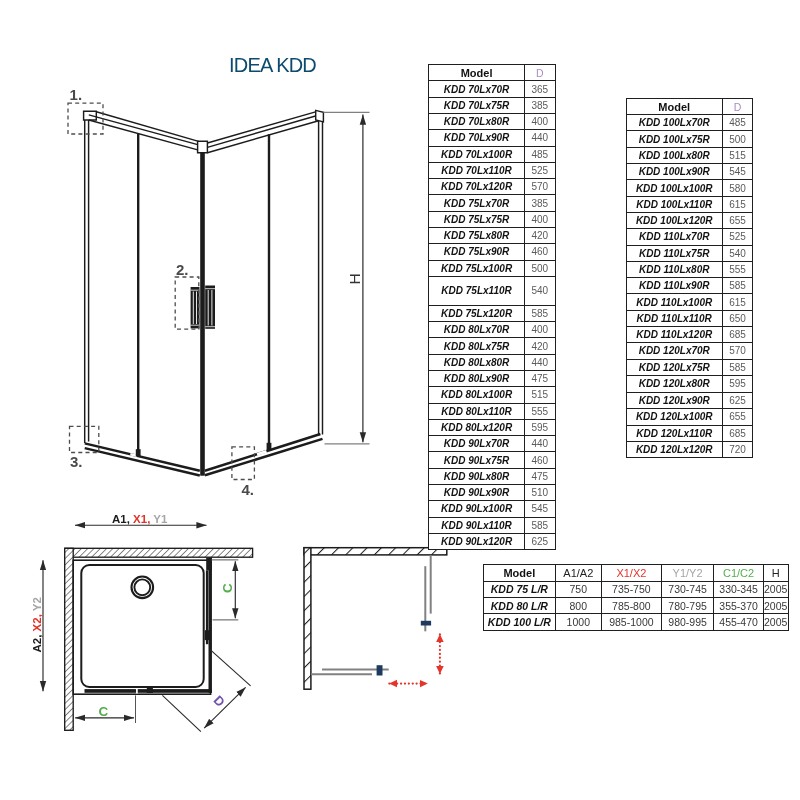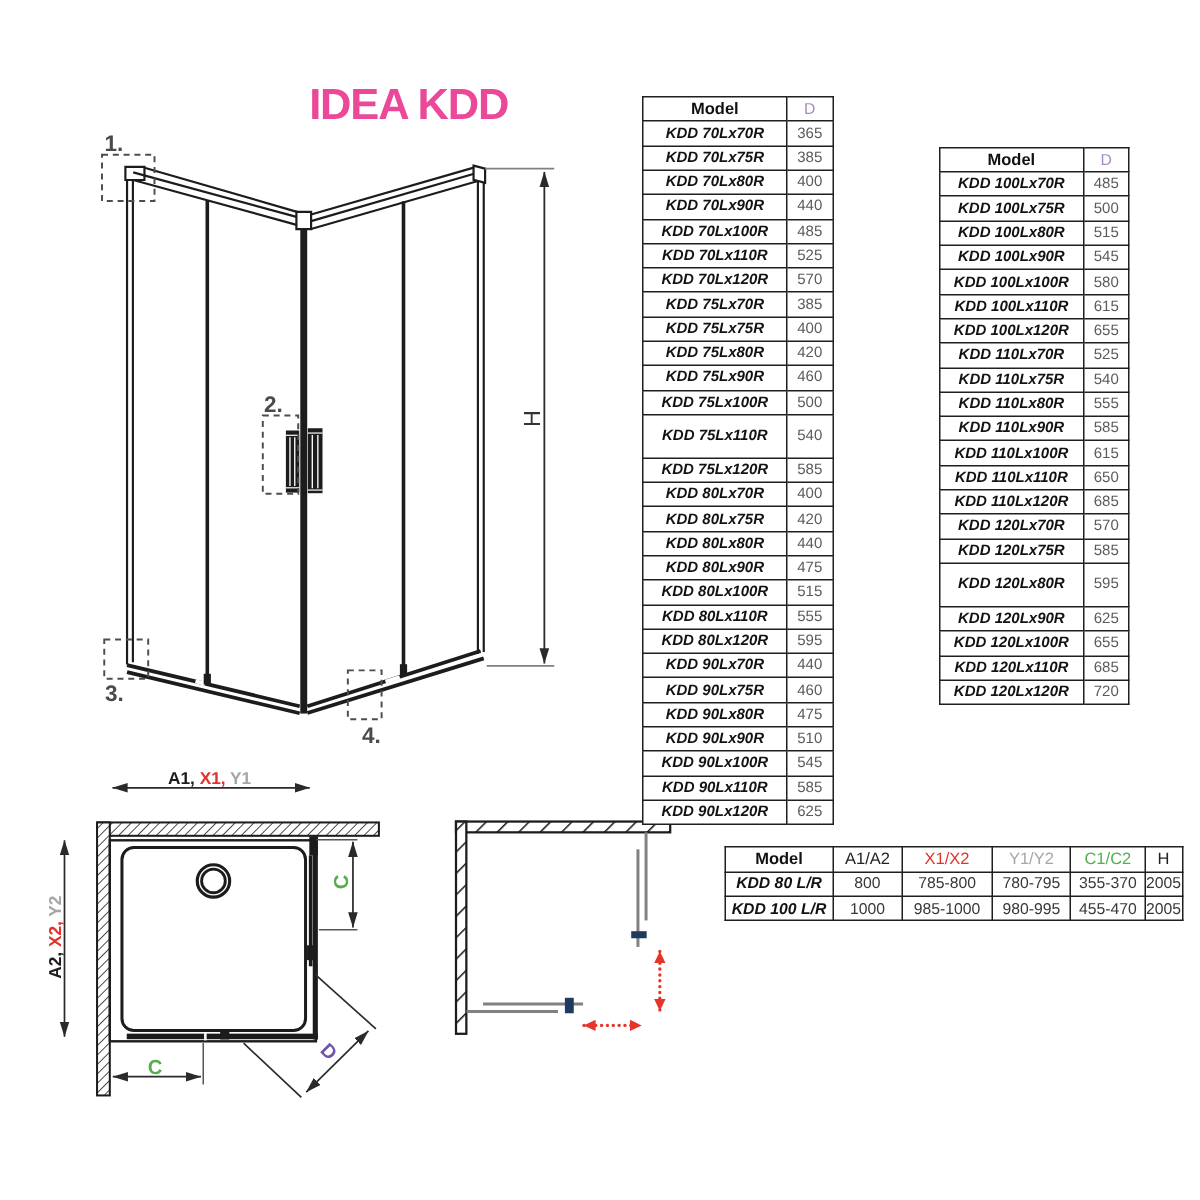--- a/index.html
+++ b/index.html
@@ -1,15 +1,15 @@
 <!DOCTYPE html>
 <html><head><meta charset="utf-8"><style>
 html,body{margin:0;padding:0;background:#fff;}
 #page{position:relative;width:800px;height:800px;overflow:hidden;background:#fff;font-family:"Liberation Sans",sans-serif;}
-#title{position:absolute;left:272.5px;top:53.5px;transform:translateX(-50%);font-size:29px;font-weight:bold;color:#ec4899;letter-spacing:-0.8px;white-space:nowrap;}
+#title{position:absolute;left:272.5px;top:53.5px;transform:translateX(-50%);font-size:20px;font-weight:normal;color:#0c4a6e;letter-spacing:-0.8px;white-space:nowrap;}
 table{border-collapse:collapse;position:absolute;table-layout:fixed;background:#fff;}
 td,th{border:1.4px solid #1f1f1f;padding:0;text-align:center;vertical-align:middle;overflow:hidden;white-space:nowrap;}
 .hmod{font-size:11px;color:#111;}
 .hd{font-size:10.5px;color:#a98bc0;font-weight:normal;}
 .mod{font-weight:bold;font-style:italic;color:#121212;font-size:10px;}
 .val{color:#5a5a5a;font-size:10px;font-weight:normal;}
 .h3m{font-size:11px;color:#111;}
 .h3{font-size:11px;color:#222;font-weight:normal;}
 .red{color:#e0332a;}
 .gry{color:#a6a6a6;}
@@ -312,21 +312,21 @@
           <td class="val">685</td>
         </tr>
 <tr style="height:16.3px;">
           <td class="mod">KDD 120Lx70R</td>
           <td class="val">570</td>
         </tr>
 <tr style="height:16.3px;">
           <td class="mod">KDD 120Lx75R</td>
           <td class="val">585</td>
         </tr>
-<tr style="height:29px;">
+<tr style="height:17px;">
           <td class="mod">KDD 120Lx80R</td>
           <td class="val">595</td>
         </tr>
 <tr style="height:16.3px;">
           <td class="mod">KDD 120Lx90R</td>
           <td class="val">625</td>
         </tr>
 <tr style="height:16.3px;">
           <td class="mod">KDD 120Lx100R</td>
           <td class="val">655</td>
@@ -345,20 +345,28 @@
 <tbody>
         <tr style="height:16.35px;">
           <th class="h3m" style="width:70.5px;">Model</th>
           <th class="h3" style="width:45.4px;">A1/A2</th>
           <th class="h3 red" style="width:58.8px;">X1/X2</th>
           <th class="h3 gry" style="width:51.6px;">Y1/Y2</th>
           <th class="h3 grn" style="width:48.4px;">C1/C2</th>
           <th class="h3" style="width:23.9px;">H</th>
         </tr>
 <tr style="height:16.35px;">
+          <td class="mod3">KDD 75 L/R</td>
+          <td class="val3">750</td>
+          <td class="val3">735-750</td>
+          <td class="val3">730-745</td>
+          <td class="val3">330-345</td>
+          <td class="val3">2005</td>
+        </tr>
+<tr style="height:16.35px;">
           <td class="mod3">KDD 80 L/R</td>
           <td class="val3">800</td>
           <td class="val3">785-800</td>
           <td class="val3">780-795</td>
           <td class="val3">355-370</td>
           <td class="val3">2005</td>
         </tr>
 <tr style="height:16.35px;">
           <td class="mod3">KDD 100 L/R</td>
           <td class="val3">1000</td>

